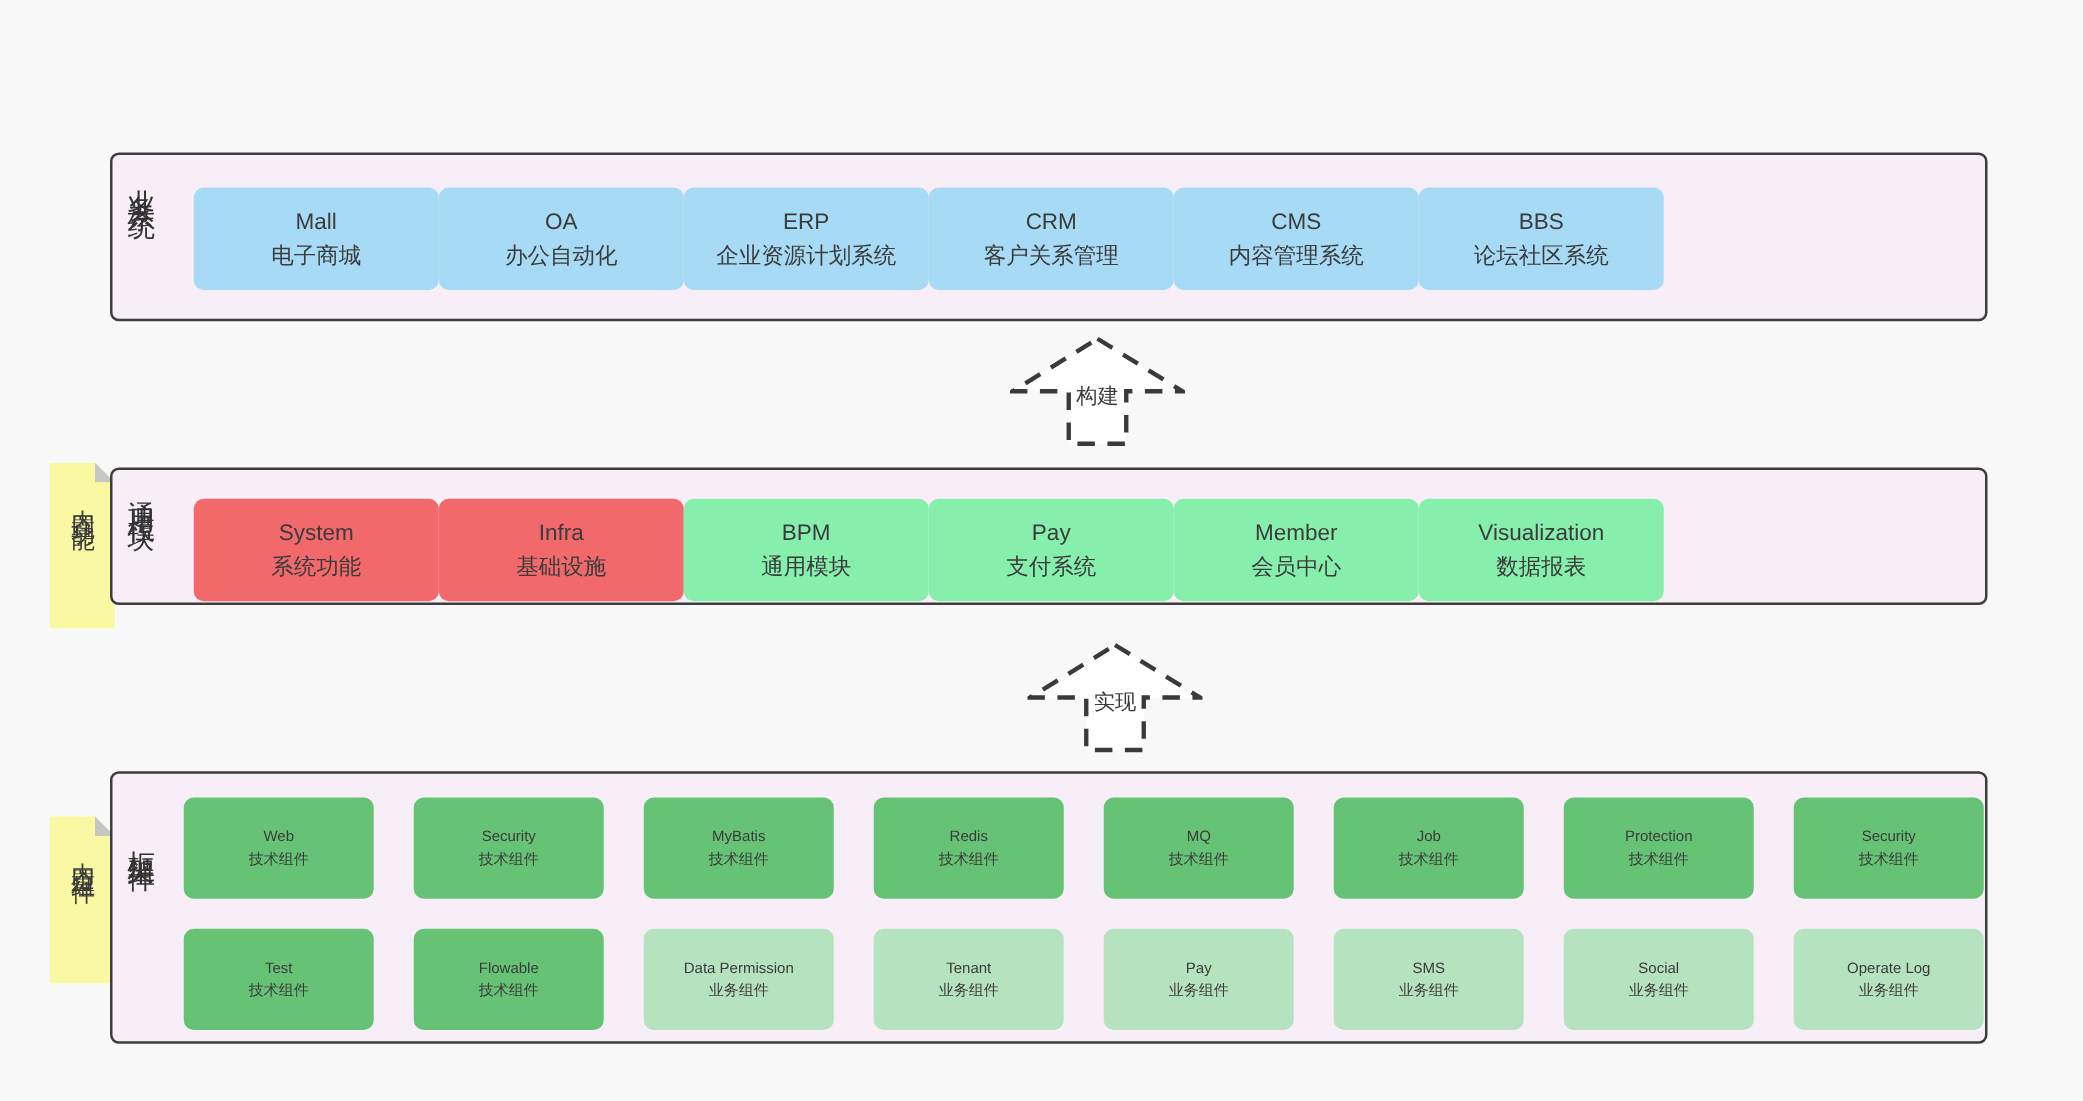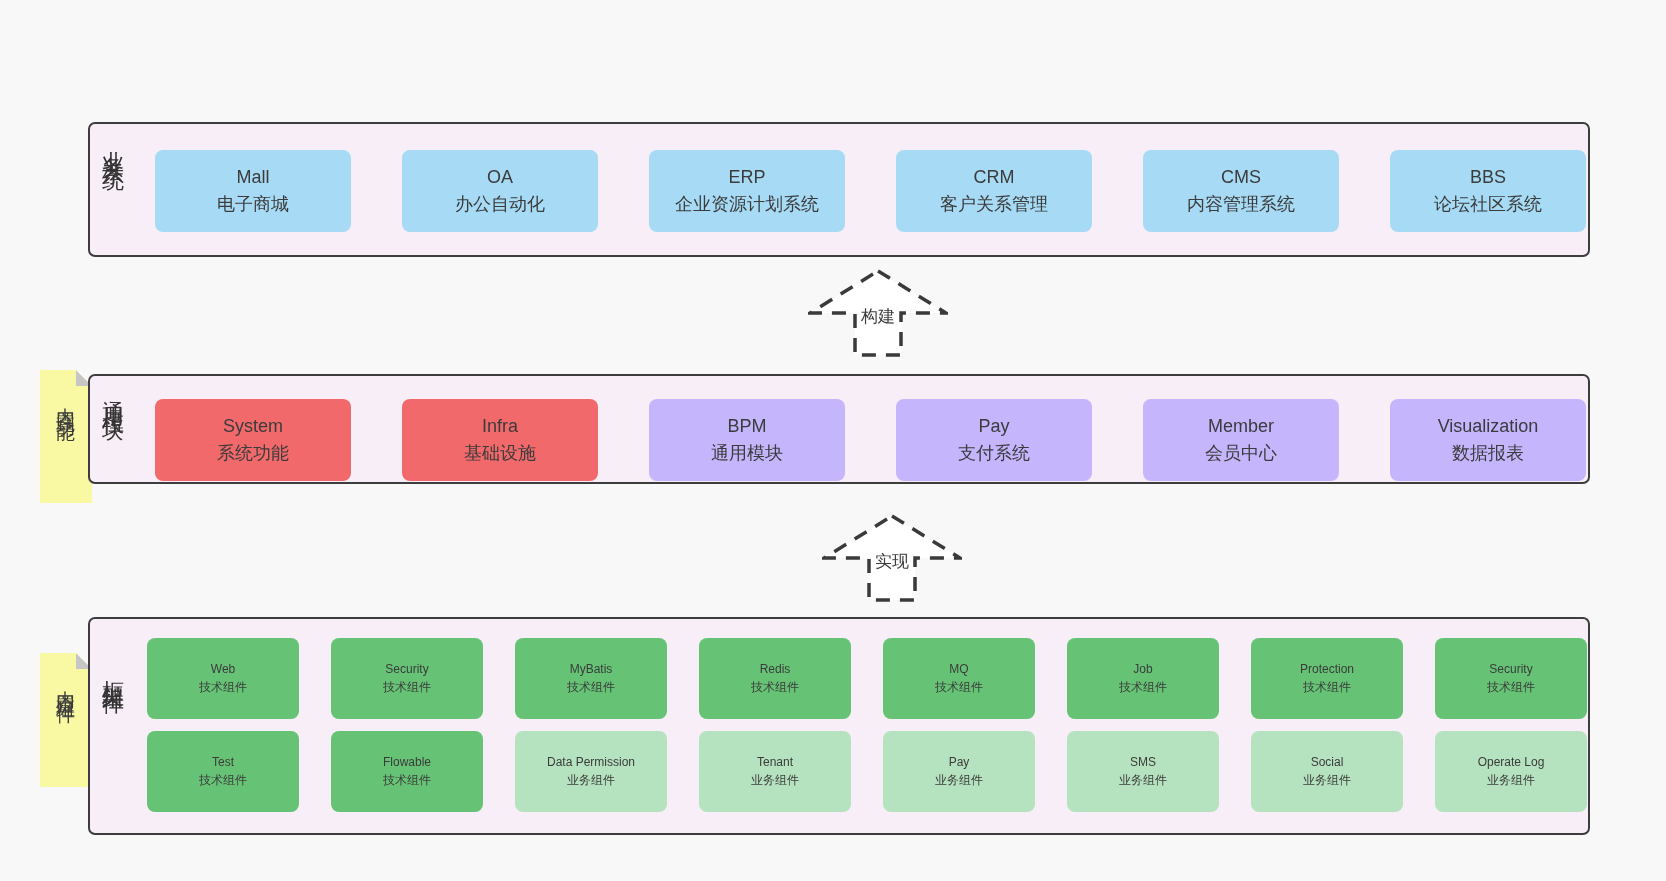--- a/index.html
+++ b/index.html
@@ -13,34 +13,34 @@
   #panel-modules{top:374px;height:110px;}
   #panel-components{top:617px;height:218px;}
 
   .vlabel{position:absolute;left:12px;writing-mode:vertical-lr;text-orientation:upright;
           font-size:22px;letter-spacing:6px;line-height:1;color:#333;}
   #panel-business .vlabel{top:9px;}
   #panel-modules .vlabel{top:7px;}
   #panel-components .vlabel{top:44px;letter-spacing:4px;}
 
   .row{position:absolute;display:flex;}
-  .row-wide{left:65px;gap:51px;}
+  .row-wide{left:65px;}
   #panel-business .row{top:26px;}
   #panel-modules .row{top:23px;}
   .row-narrow{left:57px;gap:32px;}
   #row-tech{top:19px;}
-  #row-biz{top:112px;}
+  #row-biz{top:124px;}
 
   .box{display:flex;flex-direction:column;justify-content:center;align-items:center;
        text-align:center;border-radius:8px;box-sizing:border-box;}
   .b-wide{width:196px;height:82px;font-size:18px;line-height:1.5;padding:0 8px;}
   .b-narrow{width:152px;height:81px;font-size:12px;line-height:1.42;padding:0 15px;}
   .blue{background:#a7dbf5;}
   .red{background:#f2696b;}
-  .pink{background:#c4b5fd;}
+  .pink{background:#86efac;}
   .gdark{background:#66c375;}
   .glight{background:#b6e3bf;}
 
   
   .note{position:absolute;left:40px;width:52px;background:#f9f9a4;z-index:1;
         clip-path:polygon(0 0,calc(100% - 16px) 0,100% 16px,100% 100%,0 100%);
         display:flex;justify-content:center;}
   #note-functions{top:370px;height:133px;}
   #note-components{top:653px;height:134px;}
   .fold{position:absolute;top:0;right:0;width:16px;height:16px;background:#c6c6c6;

